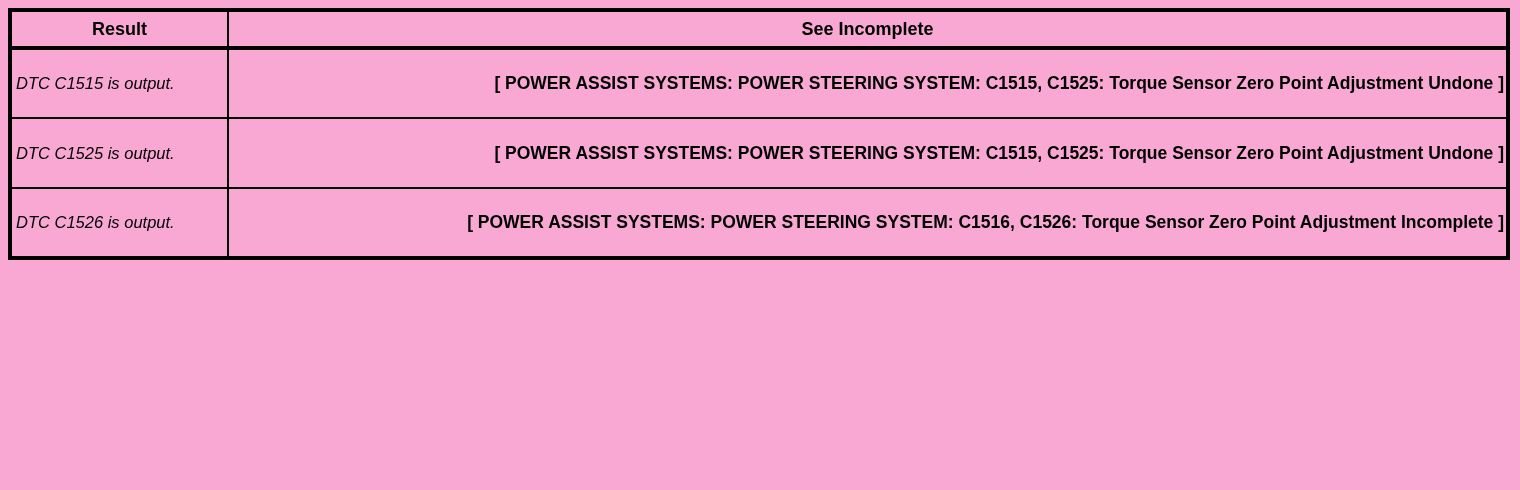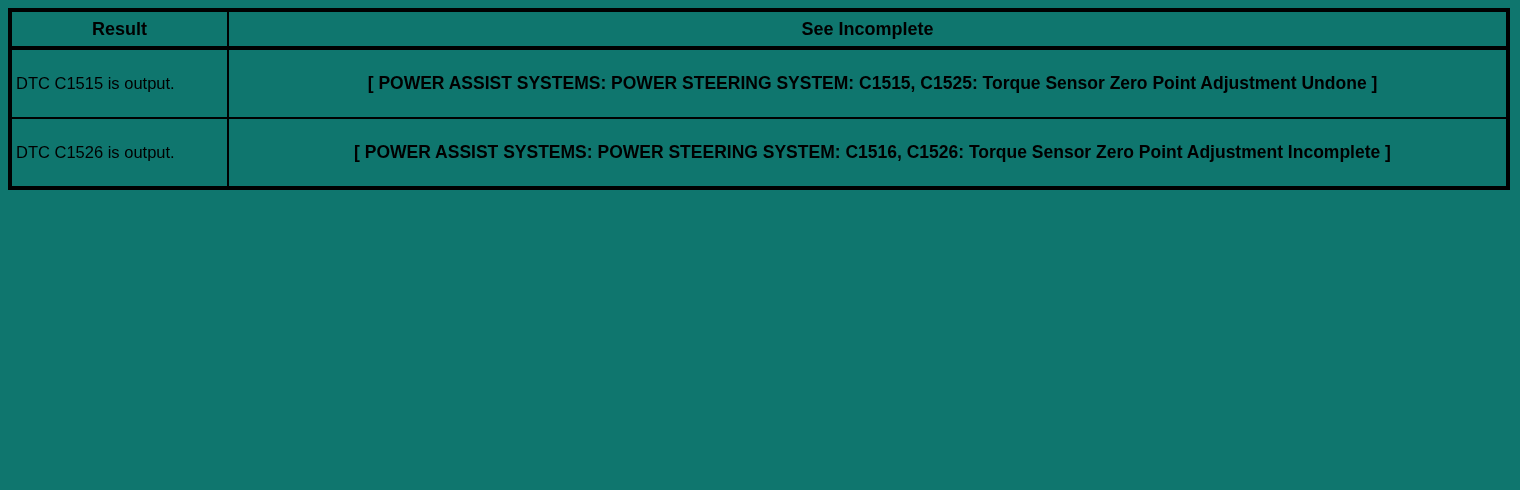--- a/index.html
+++ b/index.html
@@ -7,21 +7,21 @@
     margin: 0;
     padding: 0;
     background: #ffffff;
     font-family: "Liberation Sans", sans-serif;
     color: #000000;
   }
   .page {
     width: 1520px;
     height: 490px;
     padding: 8px 10px 8px 8px;
-    background: #0f766e;
+    background: #f9a8d4;
   }
   table.dtc-table {
     width: 100%;
     border-collapse: collapse;
     table-layout: fixed;
     border: 4px solid #000000;
   }
   col.result-col { width: 218px; }
   th, td {
     border: 2px solid #000000;
@@ -38,27 +38,28 @@
   }
   tbody td {
     height: 70px;
   }
   td.result-cell {
     font-size: 16.5px;
     font-weight: normal;
     line-height: 25px;
     padding: 2px 6px 2px 4px;
     text-align: left;
+    font-style: italic;
   }
   td.procedure-cell {
     font-size: 17.5px;
     font-weight: bold;
     line-height: 29px;
     padding: 2px 2px 2px 12px;
-    text-align: center;
+    text-align: right;
   }
 </style>
 </head>
 <body>
 
 <div class="page">
   <table class="dtc-table">
     <colgroup>
       <col class="result-col">
       <col class="procedure-col">
@@ -69,20 +70,24 @@
         <th>See Incomplete</th>
       </tr>
     </thead>
     <tbody>
   <tr>
     <td class="result-cell">DTC C1515 is output.</td>
     <td class="procedure-cell">[ POWER ASSIST SYSTEMS: POWER STEERING SYSTEM: C1515, C1525: Torque Sensor Zero Point Adjustment Undone ]</td>
   </tr>
 
 
+  <tr>
+    <td class="result-cell">DTC C1525 is output.</td>
+    <td class="procedure-cell">[ POWER ASSIST SYSTEMS: POWER STEERING SYSTEM: C1515, C1525: Torque Sensor Zero Point Adjustment Undone ]</td>
+  </tr>
 
   <tr>
     <td class="result-cell">DTC C1526 is output.</td>
     <td class="procedure-cell">[ POWER ASSIST SYSTEMS: POWER STEERING SYSTEM: C1516, C1526: Torque Sensor Zero Point Adjustment Incomplete ]</td>
   </tr>
 
 
 </tbody>
   </table>
 </div>

